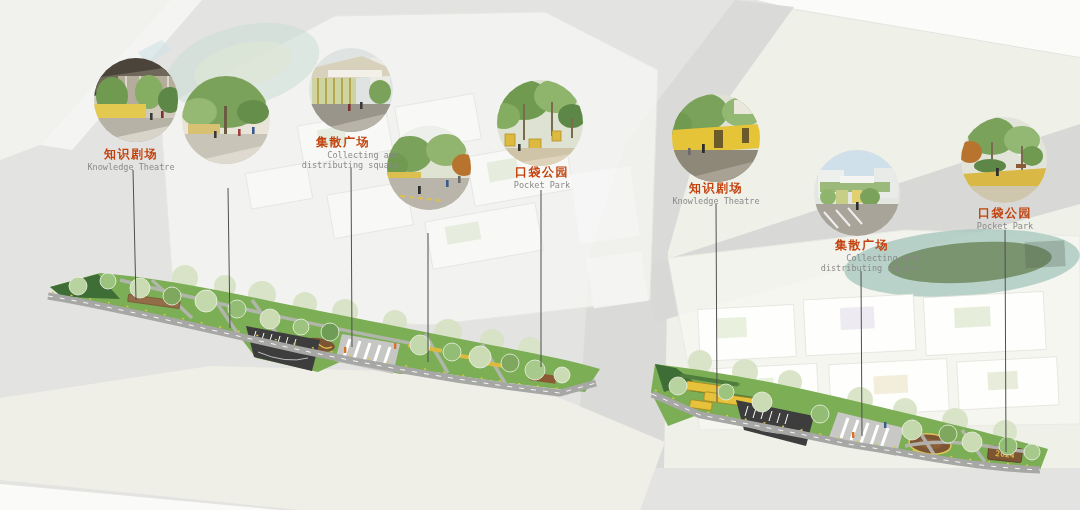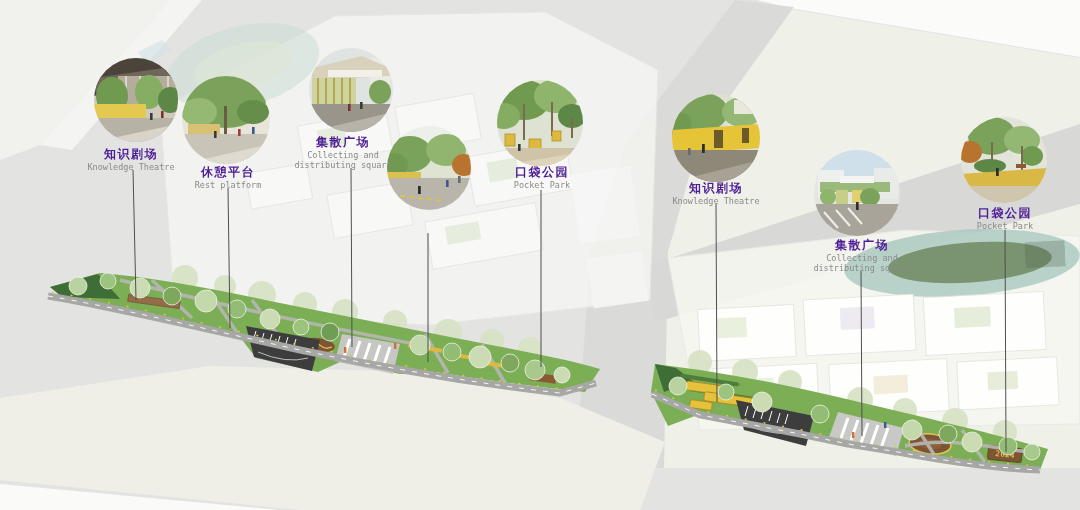--- a/index.html
+++ b/index.html
@@ -8,27 +8,27 @@
     background:#e3e3e1;
     font-family:"Liberation Sans",sans-serif;
   }
   .stage svg{position:absolute;left:0;top:0;}
   .callout{
     position:absolute;transform:translateX(-50%);
     width:130px;text-align:center;pointer-events:none;
   }
   .callout .zh{
     font-weight:bold;font-size:12px;letter-spacing:1.5px;
-    color:#4c1d95;white-space:nowrap;line-height:1.1;
+    color:#c2410c;white-space:nowrap;line-height:1.1;
   }
   .callout .en{
     font-family:"DejaVu Sans Mono","Liberation Mono",monospace;
     font-size:8.5px;color:#8a8a8a;line-height:1.2;margin-top:1px;
   }
-  .callout.wide .en{width:112px;margin-left:auto;margin-right:auto;}
+  .callout.wide .en{width:112px;margin-left:auto;margin-right:auto;text-align:right;}
 </style>
 </head>
 <body>
 
 <div class="stage">
 <svg width="1080" height="510" viewBox="0 0 1080 510">
   <defs>
     <clipPath id="cL1">
           <circle cx="136" cy="100" r="42"></circle>
         </clipPath>
@@ -456,24 +456,20 @@
     <rect x="961" y="186" width="86" height="18" fill="#cfc6ae"></rect>
     <rect x="996" y="168" width="2.8" height="8" fill="#2e2e2e"></rect>
     <rect x="1016" y="164" width="10" height="4" fill="#8a5a35"></rect>
   </g>
 </svg>
 
   <div class="callout" style="left:131px;top:148px">
     <div class="zh">知识剧场</div>
     <div class="en">Knowledge Theatre</div>
   </div>
-  <div class="callout" style="left:228px;top:166px">
-    <div class="zh">休憩平台</div>
-    <div class="en">Rest platform</div>
-  </div>
   <div class="callout wide" style="left:343px;top:136px">
     <div class="zh">集散广场</div>
     <div class="en">Collecting and distributing square</div>
   </div>
   <div class="callout" style="left:542px;top:166px">
     <div class="zh">口袋公园</div>
     <div class="en">Pocket Park</div>
   </div>
   <div class="callout" style="left:716px;top:182px">
     <div class="zh">知识剧场</div>

